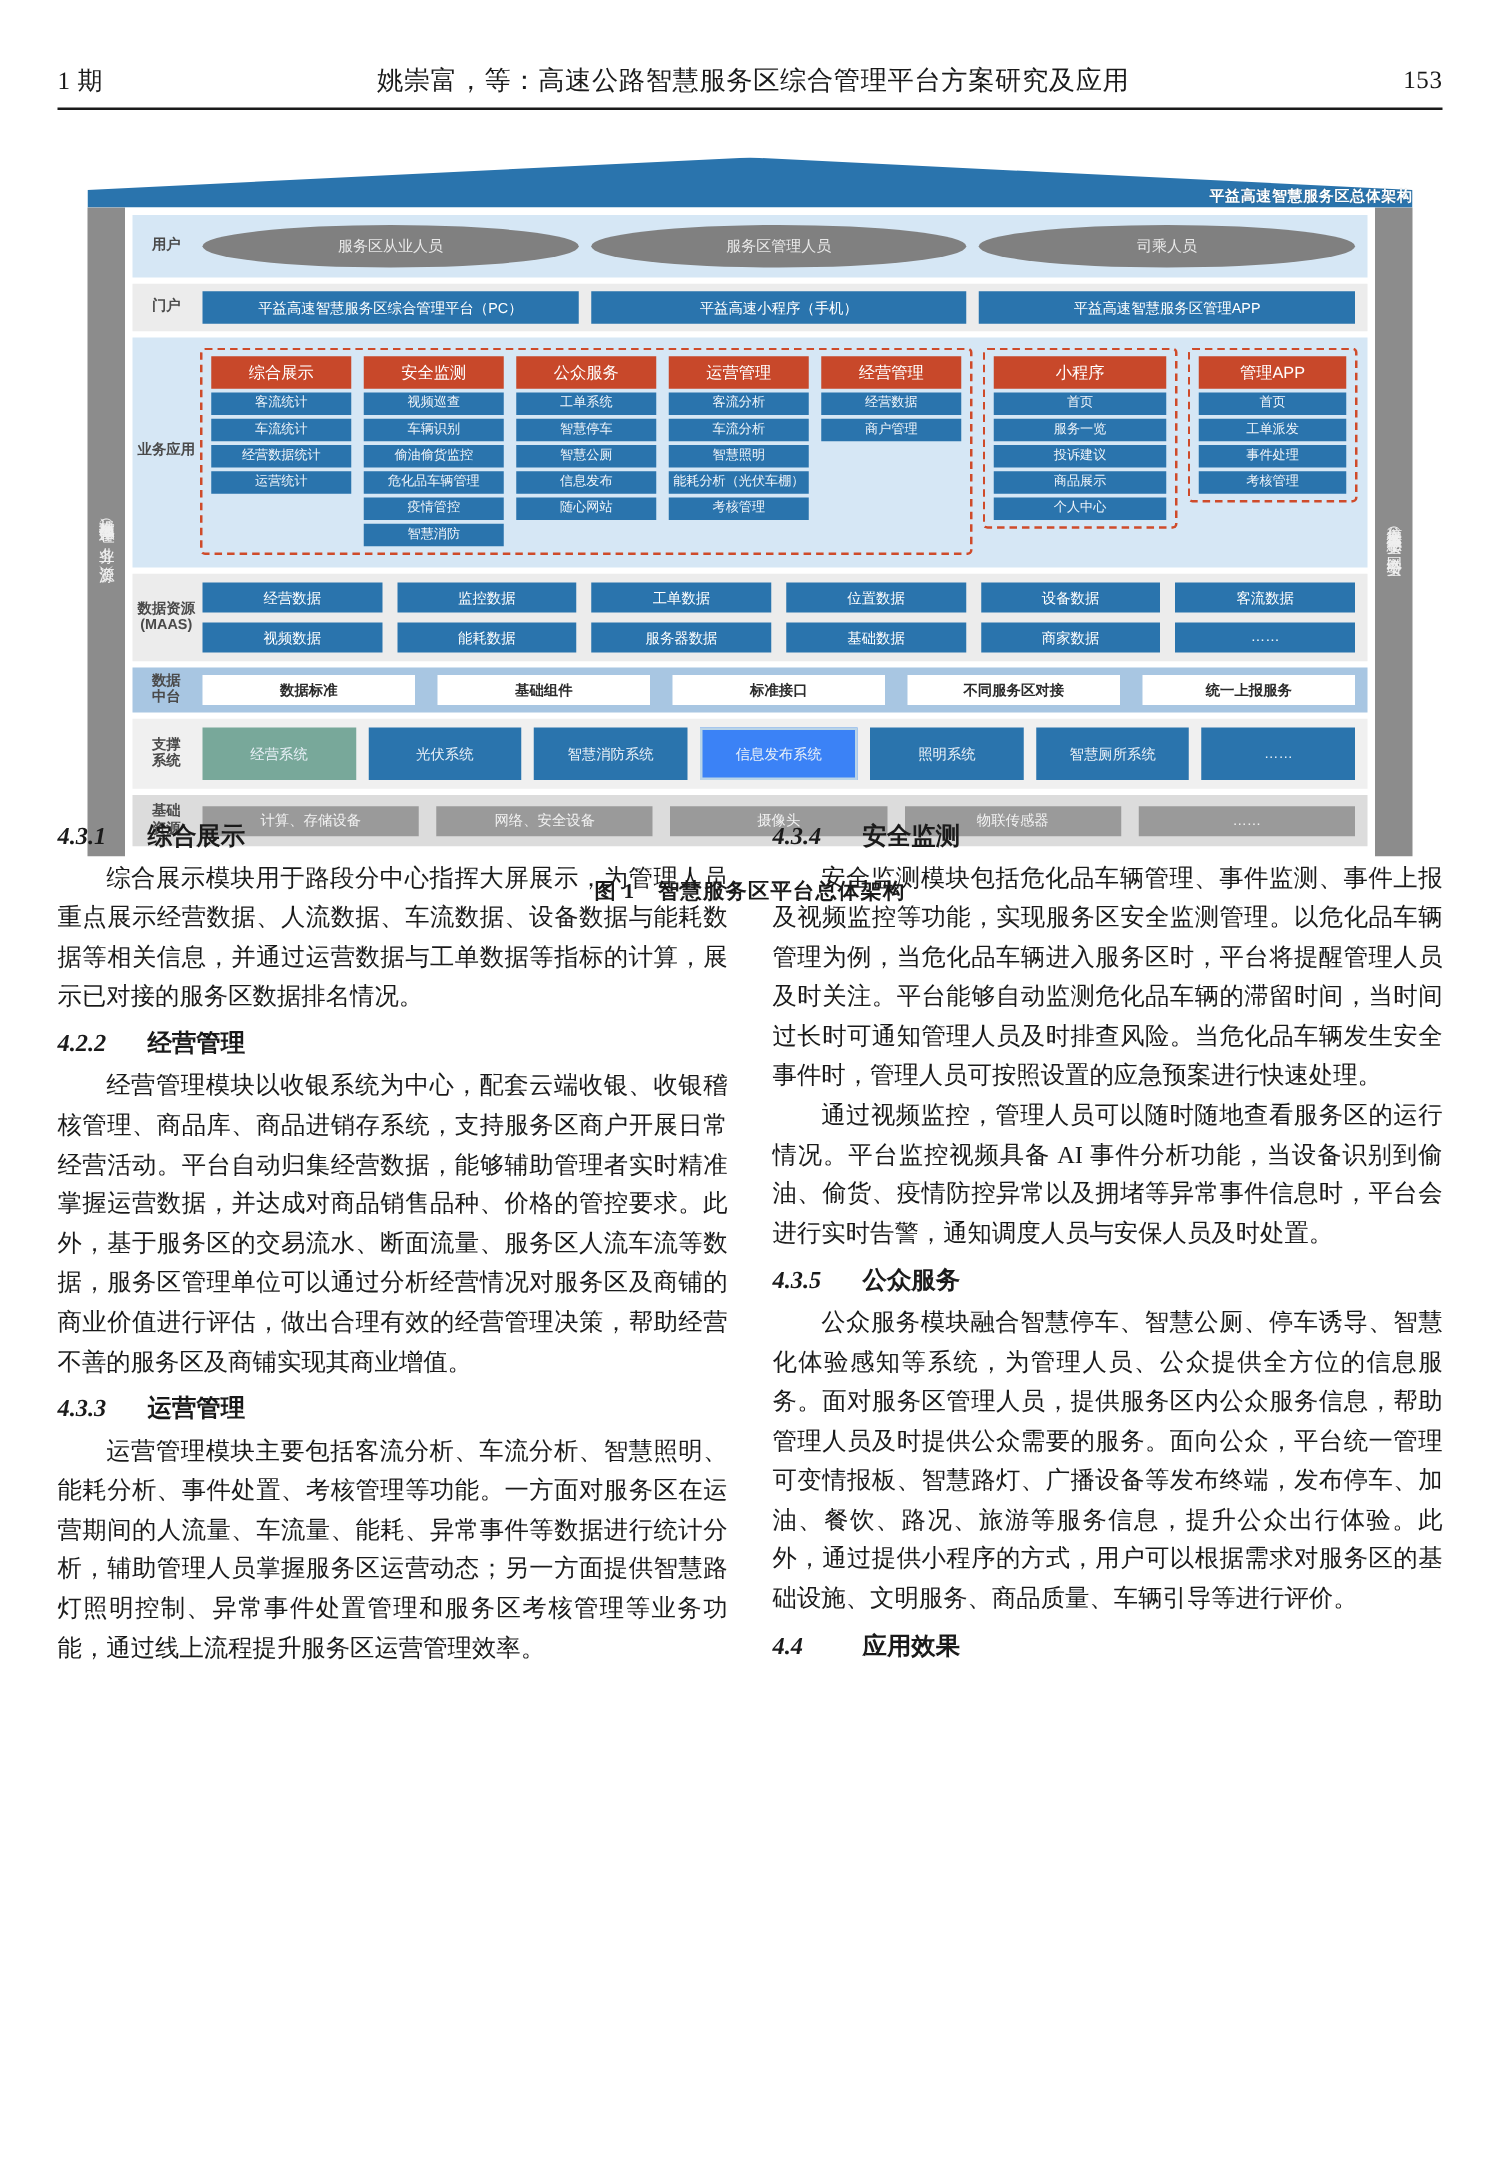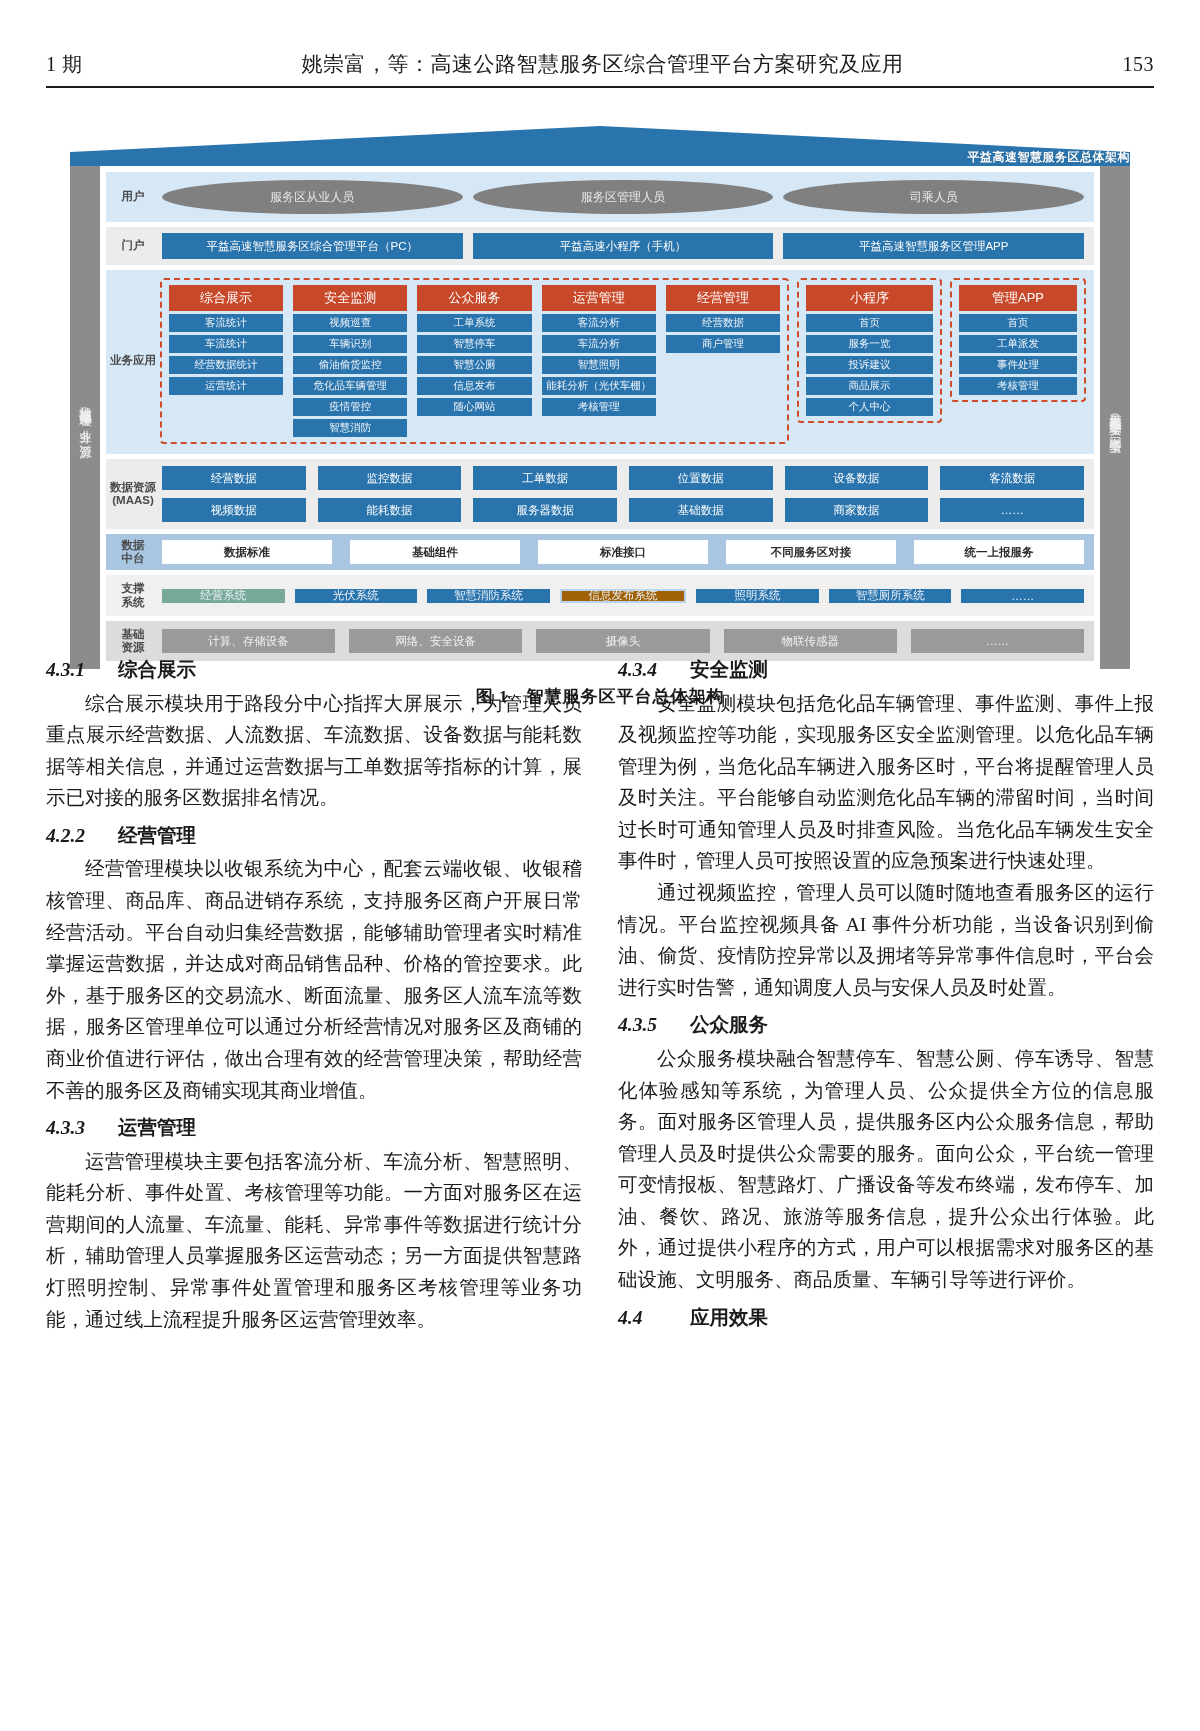--- a/index.html
+++ b/index.html
@@ -118,26 +118,26 @@
     flex:1; background:#ffffff; color:#2b2b2b; height:24px;
     display:flex; align-items:center; justify-content:center;
     font-size:11.5px; font-weight:bold;
     font-family:"Liberation Sans","DejaVu Sans",sans-serif;
   }
 
   
   .band.support { background:#f0f0f0; padding:7px 4px; }
   .suprow { flex:1; display:flex; gap:10px; padding:0 6px; }
   .sbox {
-    flex:1; background:#2a74ad; color:#eaf1f8; height:14px;
+    flex:1; background:#2a74ad; color:#eaf1f8; height:42px;
     display:flex; align-items:center; justify-content:center;
     font-size:11.5px; font-family:"Liberation Sans","DejaVu Sans",sans-serif;
   }
   .sbox.green { background:#78a89a; }
-  .sbox.light { background:#a16207; border:2px solid #b9d4e8; }
+  .sbox.light { background:#3b82f6; border:2px solid #b9d4e8; }
 
   
   .band.base { background:#dcdcdc; padding:7px 4px; margin-bottom:0; }
   .baserow { flex:1; display:flex; gap:14px; padding:0 6px; }
   .bbox {
     flex:1; background:#9a9a9a; color:#f2f2f2; height:24px;
     display:flex; align-items:center; justify-content:center;
     font-size:11.5px; font-family:"Liberation Sans","DejaVu Sans",sans-serif;
   }
 
@@ -250,21 +250,21 @@
               </div>
 
               <div class="col w-main">
                 <div class="col-head">经营管理</div>
                 <div class="cell">经营数据</div>
                 <div class="cell">商户管理</div>
               </div>
             </div>
 
             <div class="dashgroup">
-              <div class="col" style="width:127px;">
+              <div class="col" style="width:138px;">
                 <div class="col-head">小程序</div>
                 <div class="cell">首页</div>
                 <div class="cell">服务一览</div>
                 <div class="cell">投诉建议</div>
                 <div class="cell">商品展示</div>
                 <div class="cell">个人中心</div>
               </div>
             </div>
 
             <div class="dashgroup">

